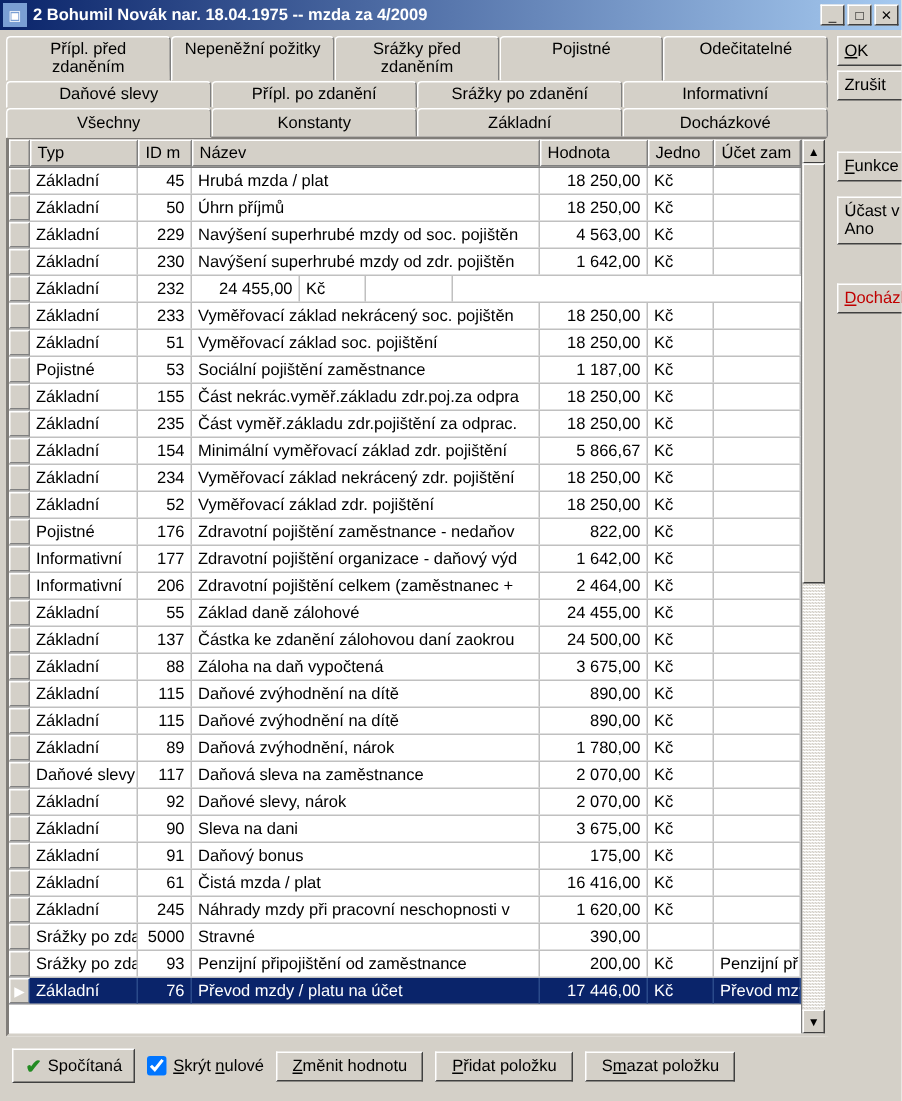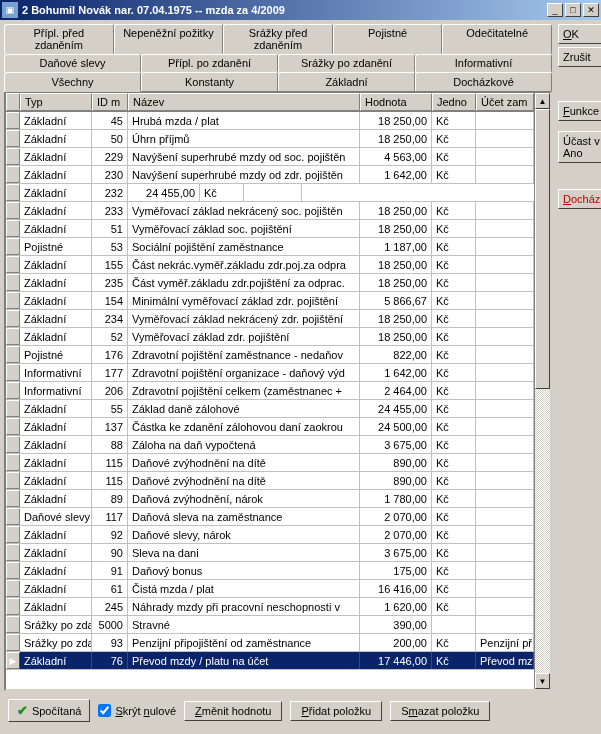--- a/index.html
+++ b/index.html
@@ -45,21 +45,21 @@
 .rbtn.red{color:#c00000}
 .rbtn u{text-decoration:underline}
 .status-label{font-weight:normal}
 .checkmark{color:#228b22;font-size:13px;font-weight:bold}
 </style>
 </head>
 <body>
 
 <div class="titlebar">
   <div class="icon">▣</div>
-  <div class="title">2 Bohumil Novák nar. 07.04.1975 -- mzda za 4/2009</div>
+  <div class="title">2 Bohumil Novák nar. 18.04.1975 -- mzda za 4/2009</div>
   <div class="winbtn">_</div>
   <div class="winbtn">□</div>
   <div class="winbtn">✕</div>
 </div>
 
 <div class="content">
   <div class="left">
     <div class="tabrow r1">
       <div class="tab">Přípl. před zdaněním</div>
       <div class="tab">Nepeněžní požitky</div>

